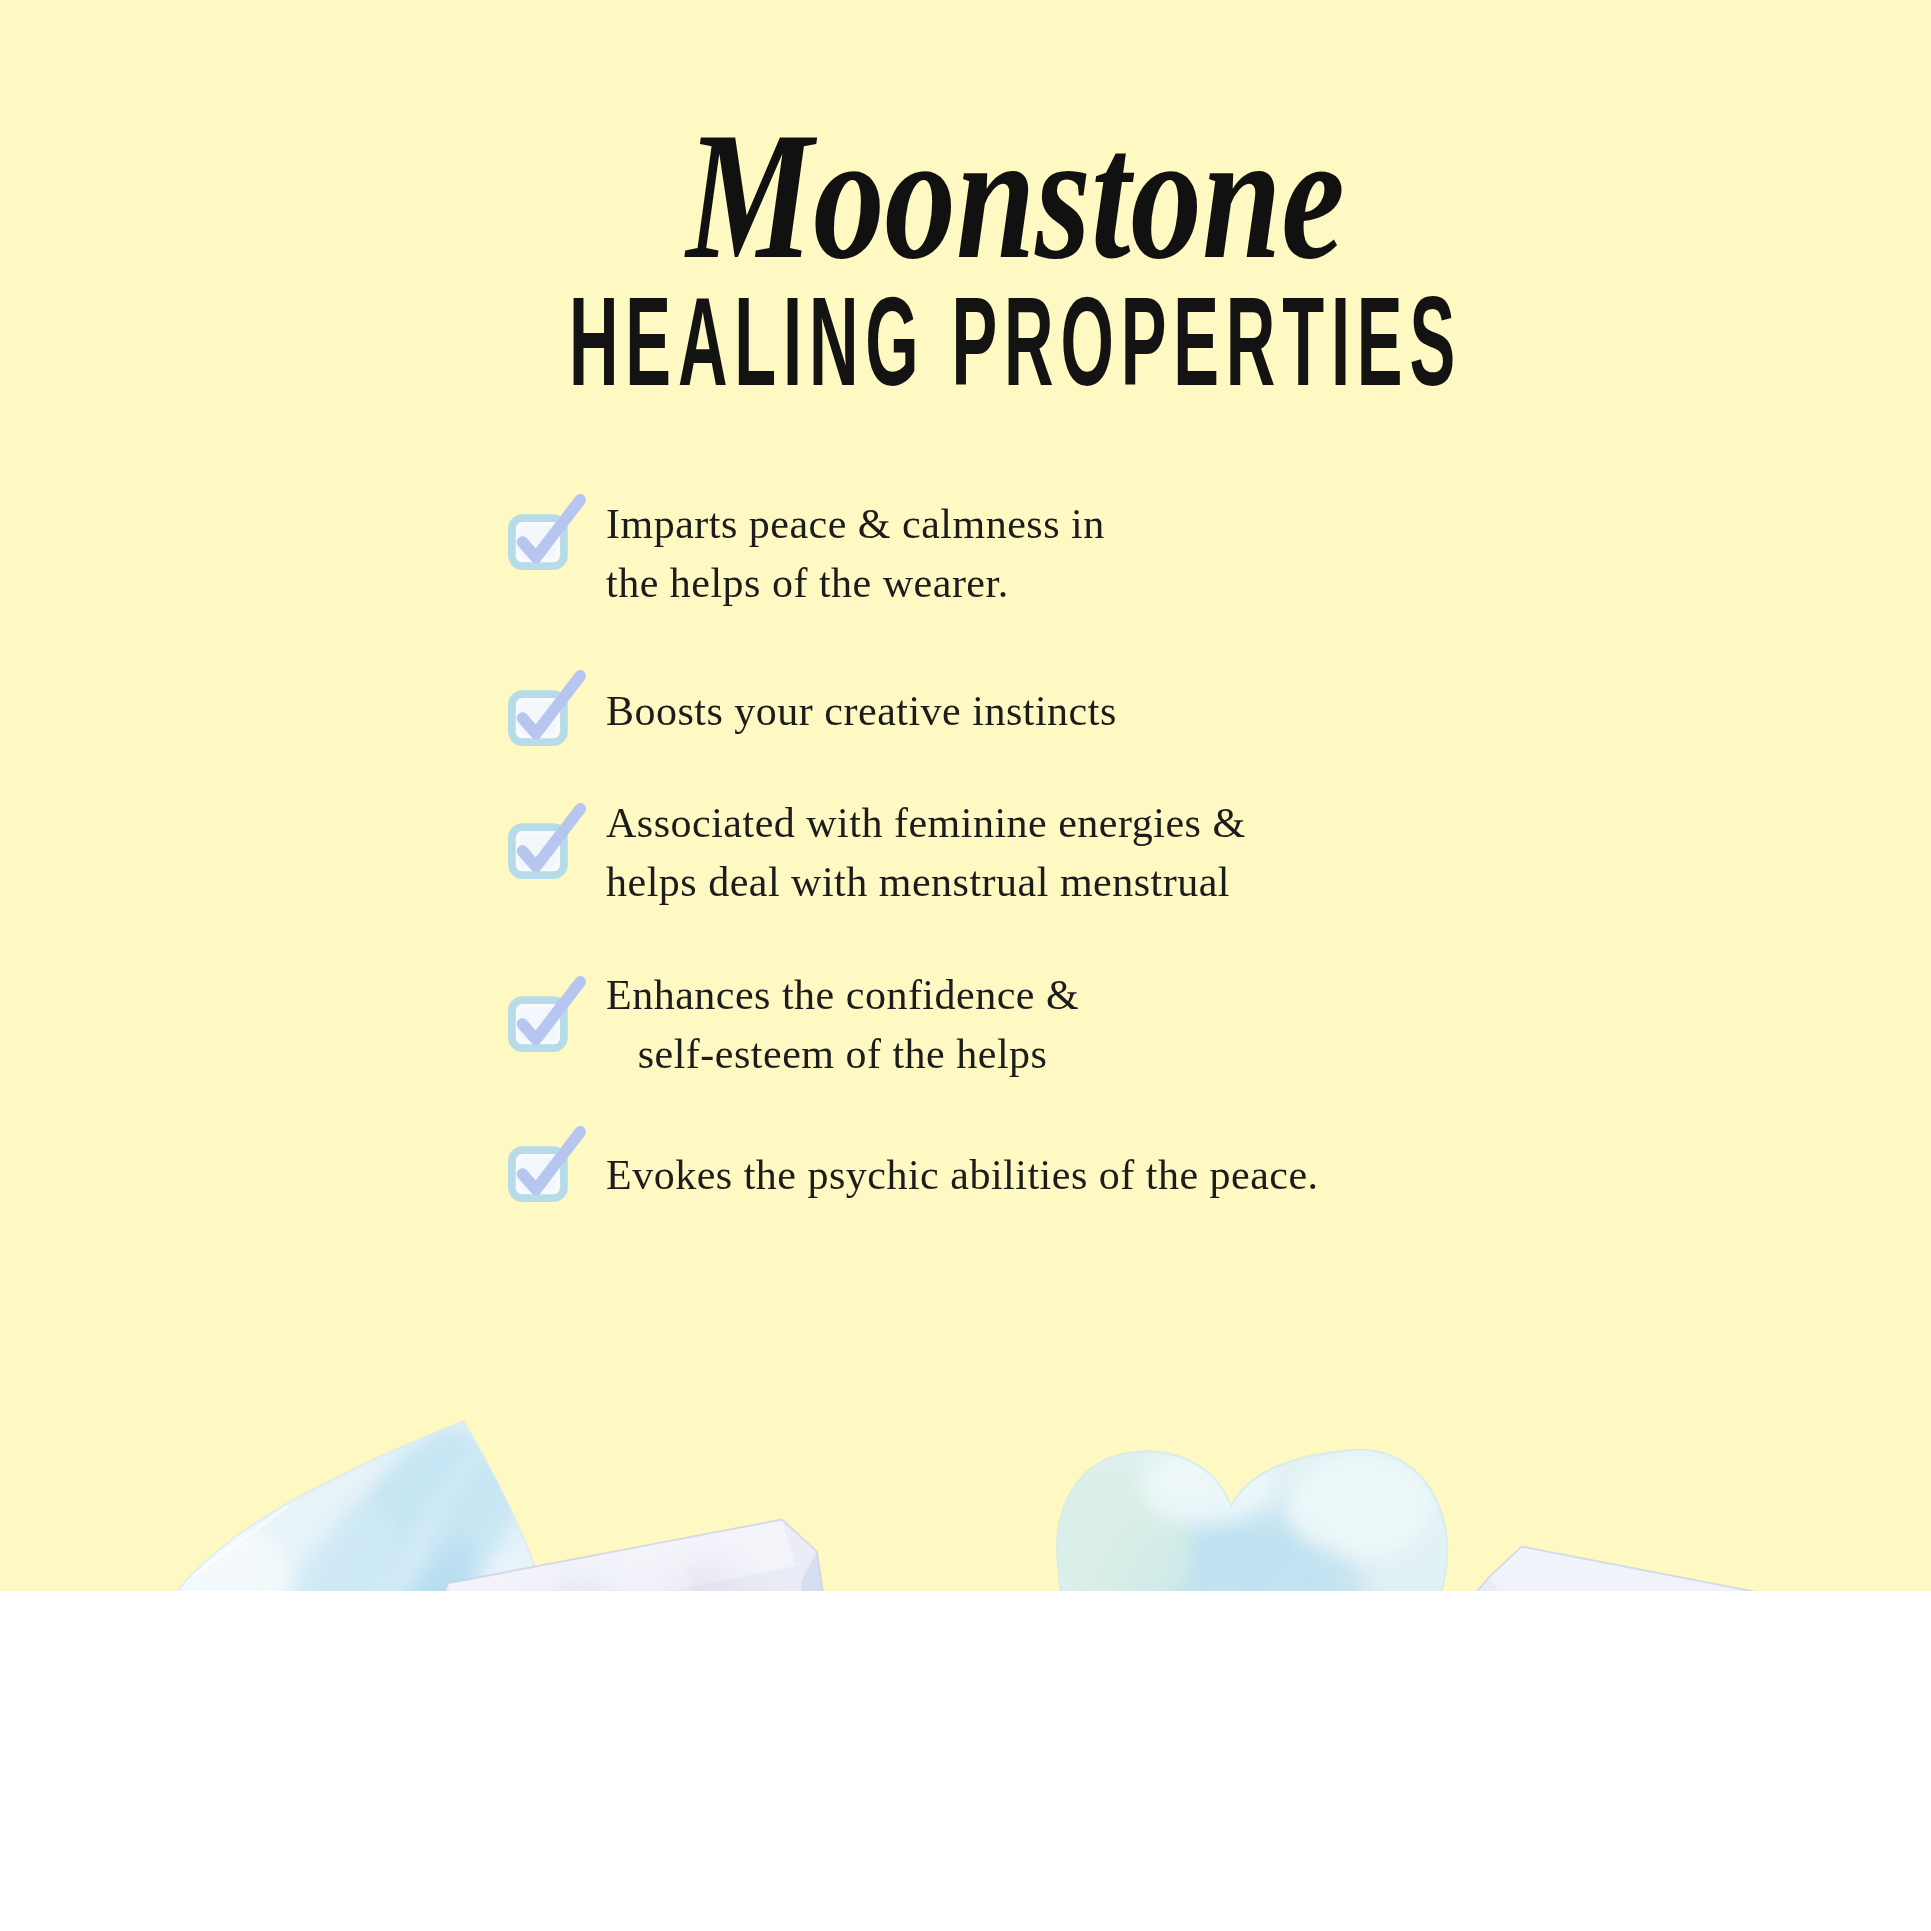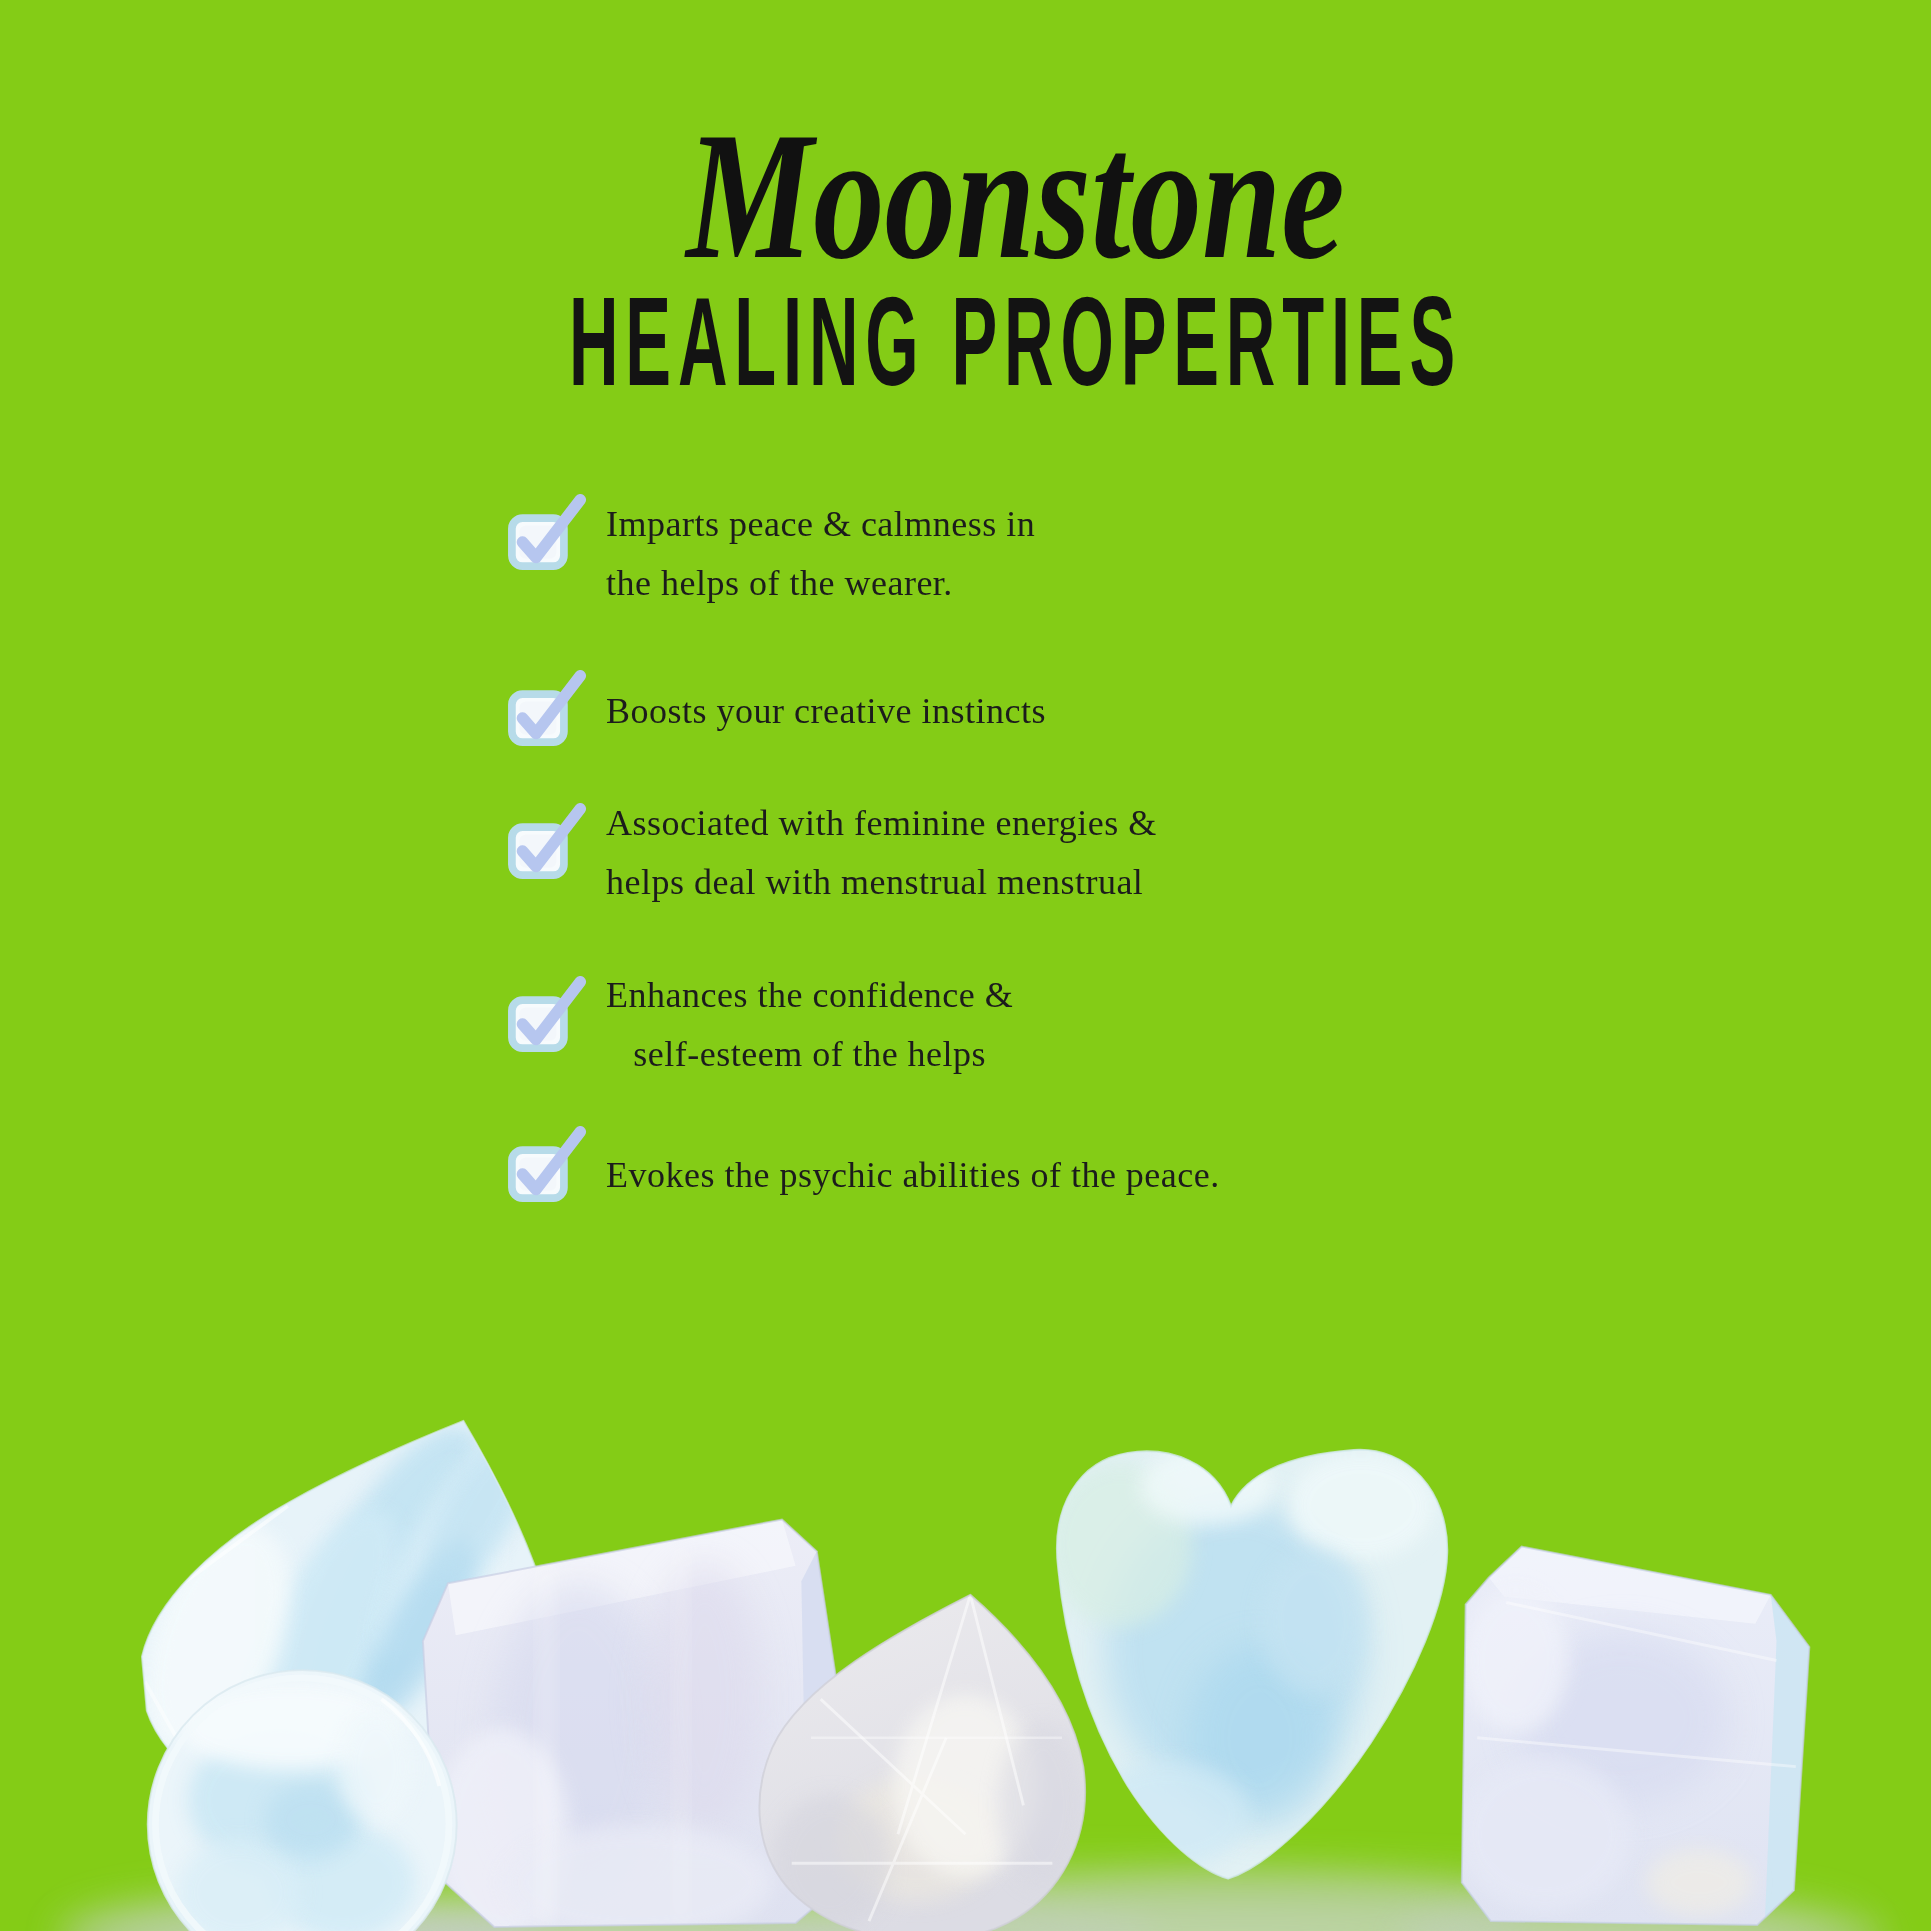--- a/index.html
+++ b/index.html
@@ -1,18 +1,18 @@
 <!DOCTYPE html>
 <html><head>
 <meta charset="utf-8">
 <style>
   html,body { margin:0; padding:0; background:#ffffff; }
   #canvas {
-    position:relative; width:1931px; height:1931px;
-    background:#84cc16; overflow:hidden;
+    position:relative; width:1931px; height:1591px;
+    background:#fef9c3; overflow:hidden;
     font-family:"Liberation Serif", serif;
     color:#1c1c1c;
   }
   .title {
     position:absolute; top:104px; left:50px; width:1931px;
     margin:0; text-align:center;
     font-family:"Liberation Serif", serif;
     font-style:italic; font-weight:700;
     font-size:183px; line-height:183px; color:#111111;
     transform:scaleX(0.78); transform-origin:50% 50%;
@@ -26,21 +26,21 @@
     letter-spacing:0.10em; color:#131313;
     transform:scaleX(0.54); transform-origin:50% 50%;
     white-space:nowrap;
   }
   .cb { position:absolute; left:506px; width:85px; height:79px; }
   .cb-r1 { top:493px; } .cb-r2 { top:669px; } .cb-r3 { top:802px; }
   .cb-r4 { top:975px; } .cb-r5 { top:1125px; }
   .txt {
     position:absolute; left:606px;
     font-family:"Liberation Serif", serif;
-    font-size:36px; line-height:59px; letter-spacing:0.5px;
+    font-size:42px; line-height:59px; letter-spacing:0.5px;
     color:#1c1c1c; white-space:nowrap;
   }
   .txt-r1 { top:495px; } .txt-r2 { top:682px;text-align:center; } .txt-r3 { top:794px; }
   .txt-r4 { top:966px;text-align:center; } .txt-r5 { top:1146px; }
   #gems { position:absolute; left:0; top:1332px; width:1931px; height:599px; }
   .hidden-defs { position:absolute; width:0; height:0; overflow:hidden; }
 </style>
 </head>
 <body>
 

